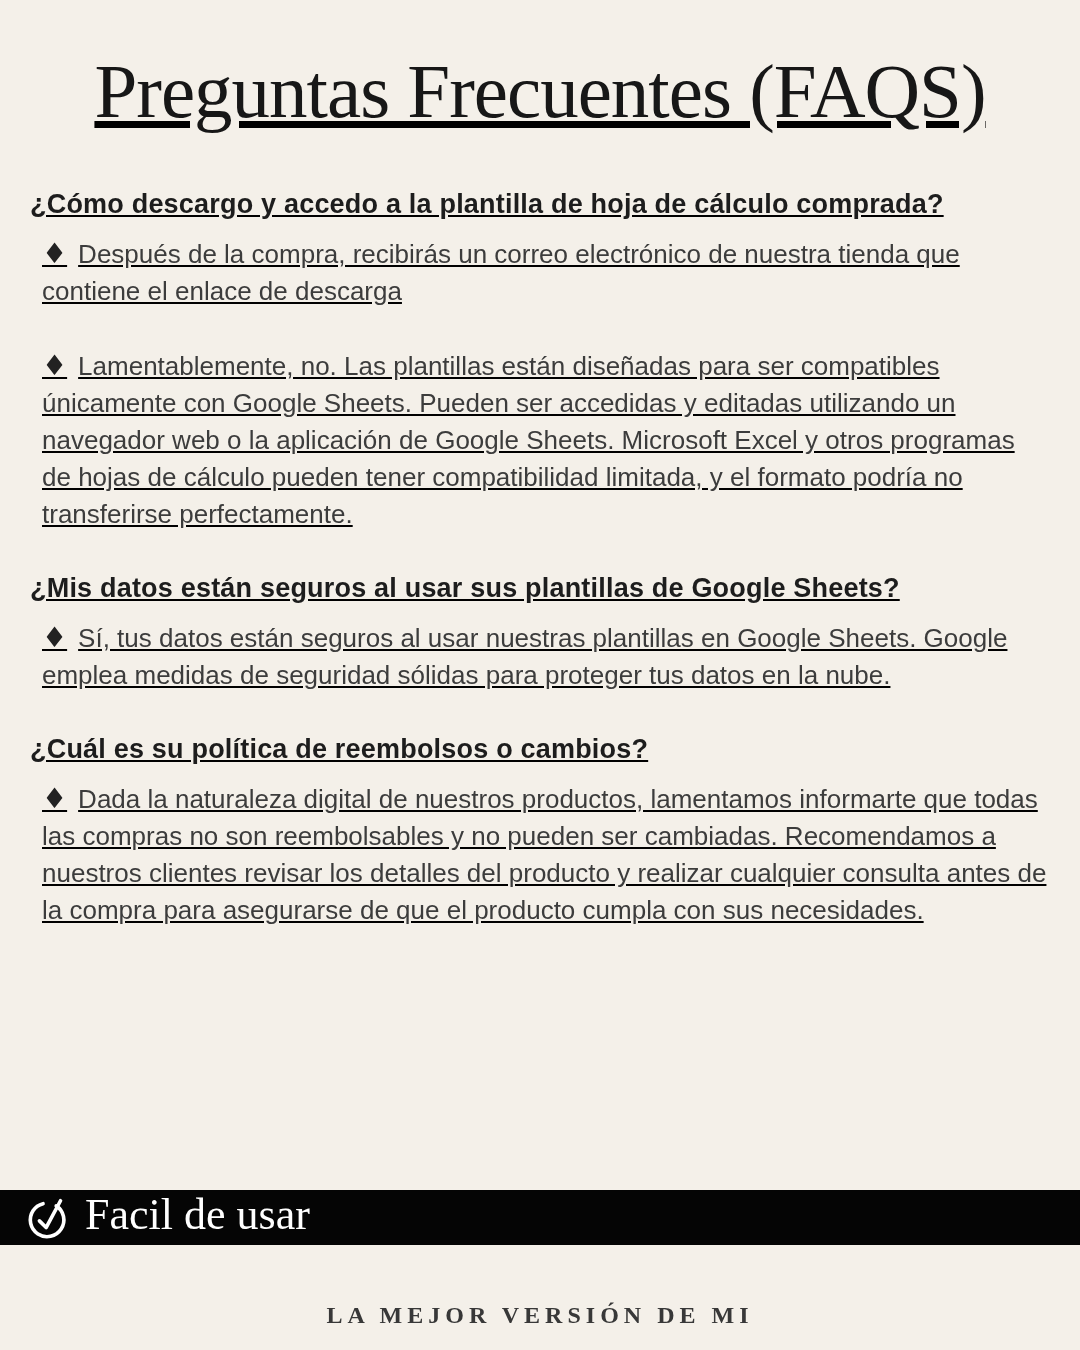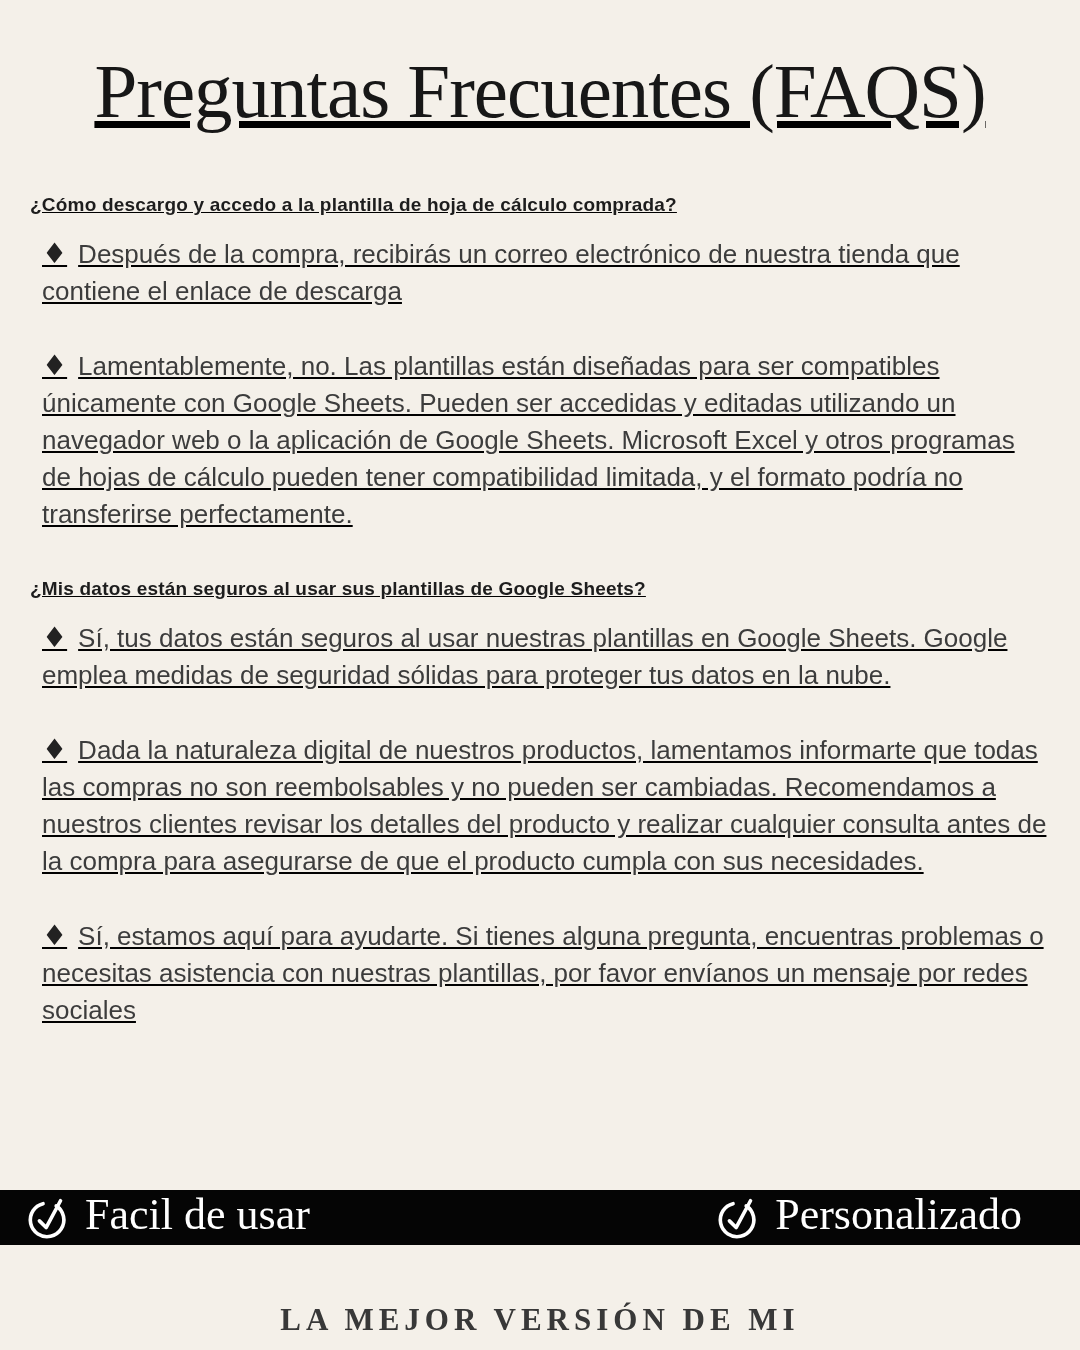--- a/index.html
+++ b/index.html
@@ -33,21 +33,21 @@
     color:var(--title-text);
   }
   main.faqs{
     margin-top:50px;
     padding:0 20px 0 30px;
   }
   .faq{margin-bottom:37px;}
   .faq:last-child{margin-bottom:0;}
   .q{
     margin:0;
-    font-size:19px;
+    font-size:27px;
     line-height:37px;
     font-weight:700;
     letter-spacing:0.2px;
     color:var(--question-text);
   }
   .a{
     margin:12px;
     font-size:26px;
     line-height:37px;
     font-weight:400;
@@ -84,21 +84,21 @@
     padding-bottom:5px;
     white-space:nowrap;
   }
   .brand-footer{
     position:absolute;
     left:0;top:1302px;
     width:100%;
     text-align:center;
     font-family:"Liberation Serif","DejaVu Serif",serif;
     font-weight:700;
-    font-size:31px;
+    font-size:24px;
     letter-spacing:5px;
     color:var(--footer-text);
   }
 </style>
 </head>
 <body>
 
 <div class="page">
 
   <header>
@@ -115,49 +115,40 @@
     <section class="faq">
       <p class="a"><span class="diamond">♦</span><span>Lamentablemente, no. Las plantillas están diseñadas para ser compatibles únicamente con Google Sheets. Pueden ser accedidas y editadas utilizando un navegador web o la aplicación de Google Sheets. Microsoft Excel y otros programas de hojas de cálculo pueden tener compatibilidad limitada, y el formato podría no transferirse perfectamente.</span></p>
     </section>
 
     <section class="faq">
       <h2 class="q">¿Mis datos están seguros al usar sus plantillas de Google Sheets?</h2>
       <p class="a"><span class="diamond">♦</span><span>Sí, tus datos están seguros al usar nuestras plantillas en Google Sheets. Google emplea medidas de seguridad sólidas para proteger tus datos en la nube.</span></p>
     </section>
 
     <section class="faq">
+      <h2 class="q">¿Cuál es su política de reembolsos o cambios?</h2>
       <p class="a"><span class="diamond">♦</span><span>Dada la naturaleza digital de nuestros productos, lamentamos informarte que todas las compras no son reembolsables y no pueden ser cambiadas. Recomendamos a nuestros clientes revisar los detalles del producto y realizar cualquier consulta antes de la compra para asegurarse de que el producto cumpla con sus necesidades.</span></p>
     </section>
 
     <section class="faq">
-      <p class="a"><span class="diamond">♦</span><span>Sí, estamos aquí para ayudarte. Si tienes alguna pregunta, encuentras problemas o necesitas asistencia con nuestras plantillas, por favor envíanos un mensaje por redes sociales</span></p>
     </section>
 
   </main>
 
   <div class="features-bar">
 
     <div class="feature">
       <span class="check-icon">
         <svg width="46" height="46" viewBox="0 0 48 48" fill="none" xmlns="http://www.w3.org/2000/svg">
           <circle cx="22" cy="26" r="17.5" stroke="#ffffff" stroke-width="3.8" stroke-linecap="round" stroke-dasharray="95 15" transform="rotate(-57 22 26)"></circle>
           <path d="M14 27 L21 34 L36 6" stroke="#ffffff" stroke-width="3.8" stroke-linecap="round" stroke-linejoin="round" fill="none"></path>
         </svg>
       </span>
       <span class="feature-label">Facil de usar</span>
     </div>
 
-    <div class="feature">
-      <span class="check-icon">
-        <svg width="46" height="46" viewBox="0 0 48 48" fill="none" xmlns="http://www.w3.org/2000/svg">
-          <circle cx="22" cy="26" r="17.5" stroke="#ffffff" stroke-width="3.8" stroke-linecap="round" stroke-dasharray="95 15" transform="rotate(-57 22 26)"></circle>
-          <path d="M14 27 L21 34 L36 6" stroke="#ffffff" stroke-width="3.8" stroke-linecap="round" stroke-linejoin="round" fill="none"></path>
-        </svg>
-      </span>
-      <span class="feature-label">Personalizado</span>
-    </div>
 
 
   </div>
 
   <div class="brand-footer">LA MEJOR VERSIÓN DE MI</div>
 
 </div>
 
 </body></html>

